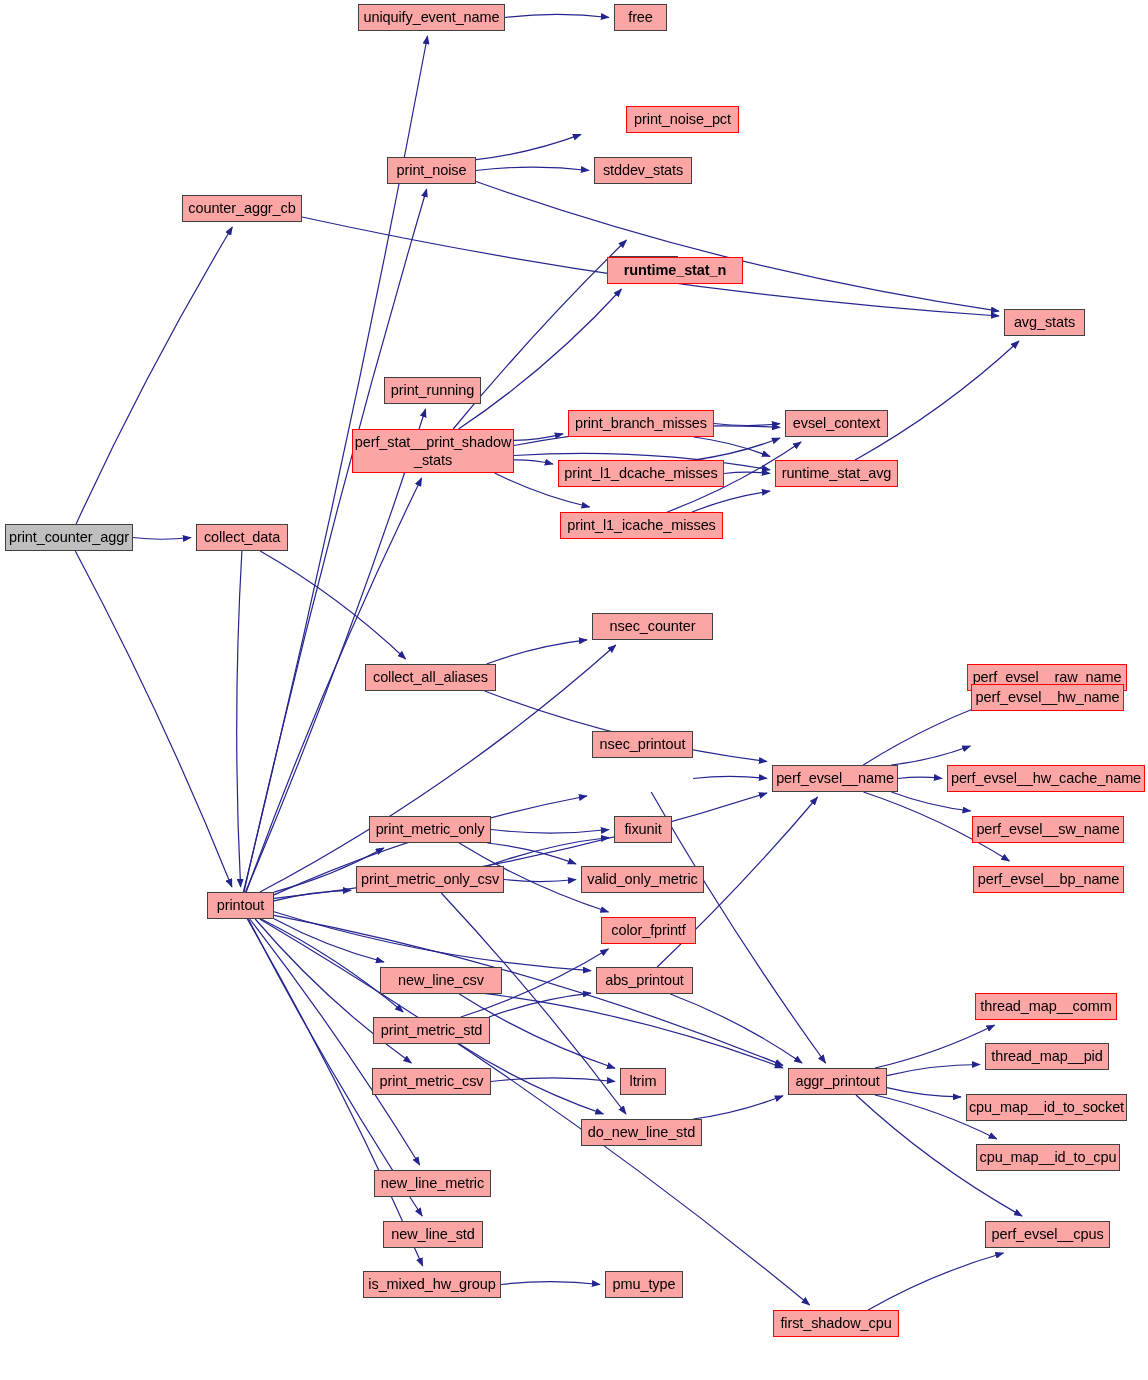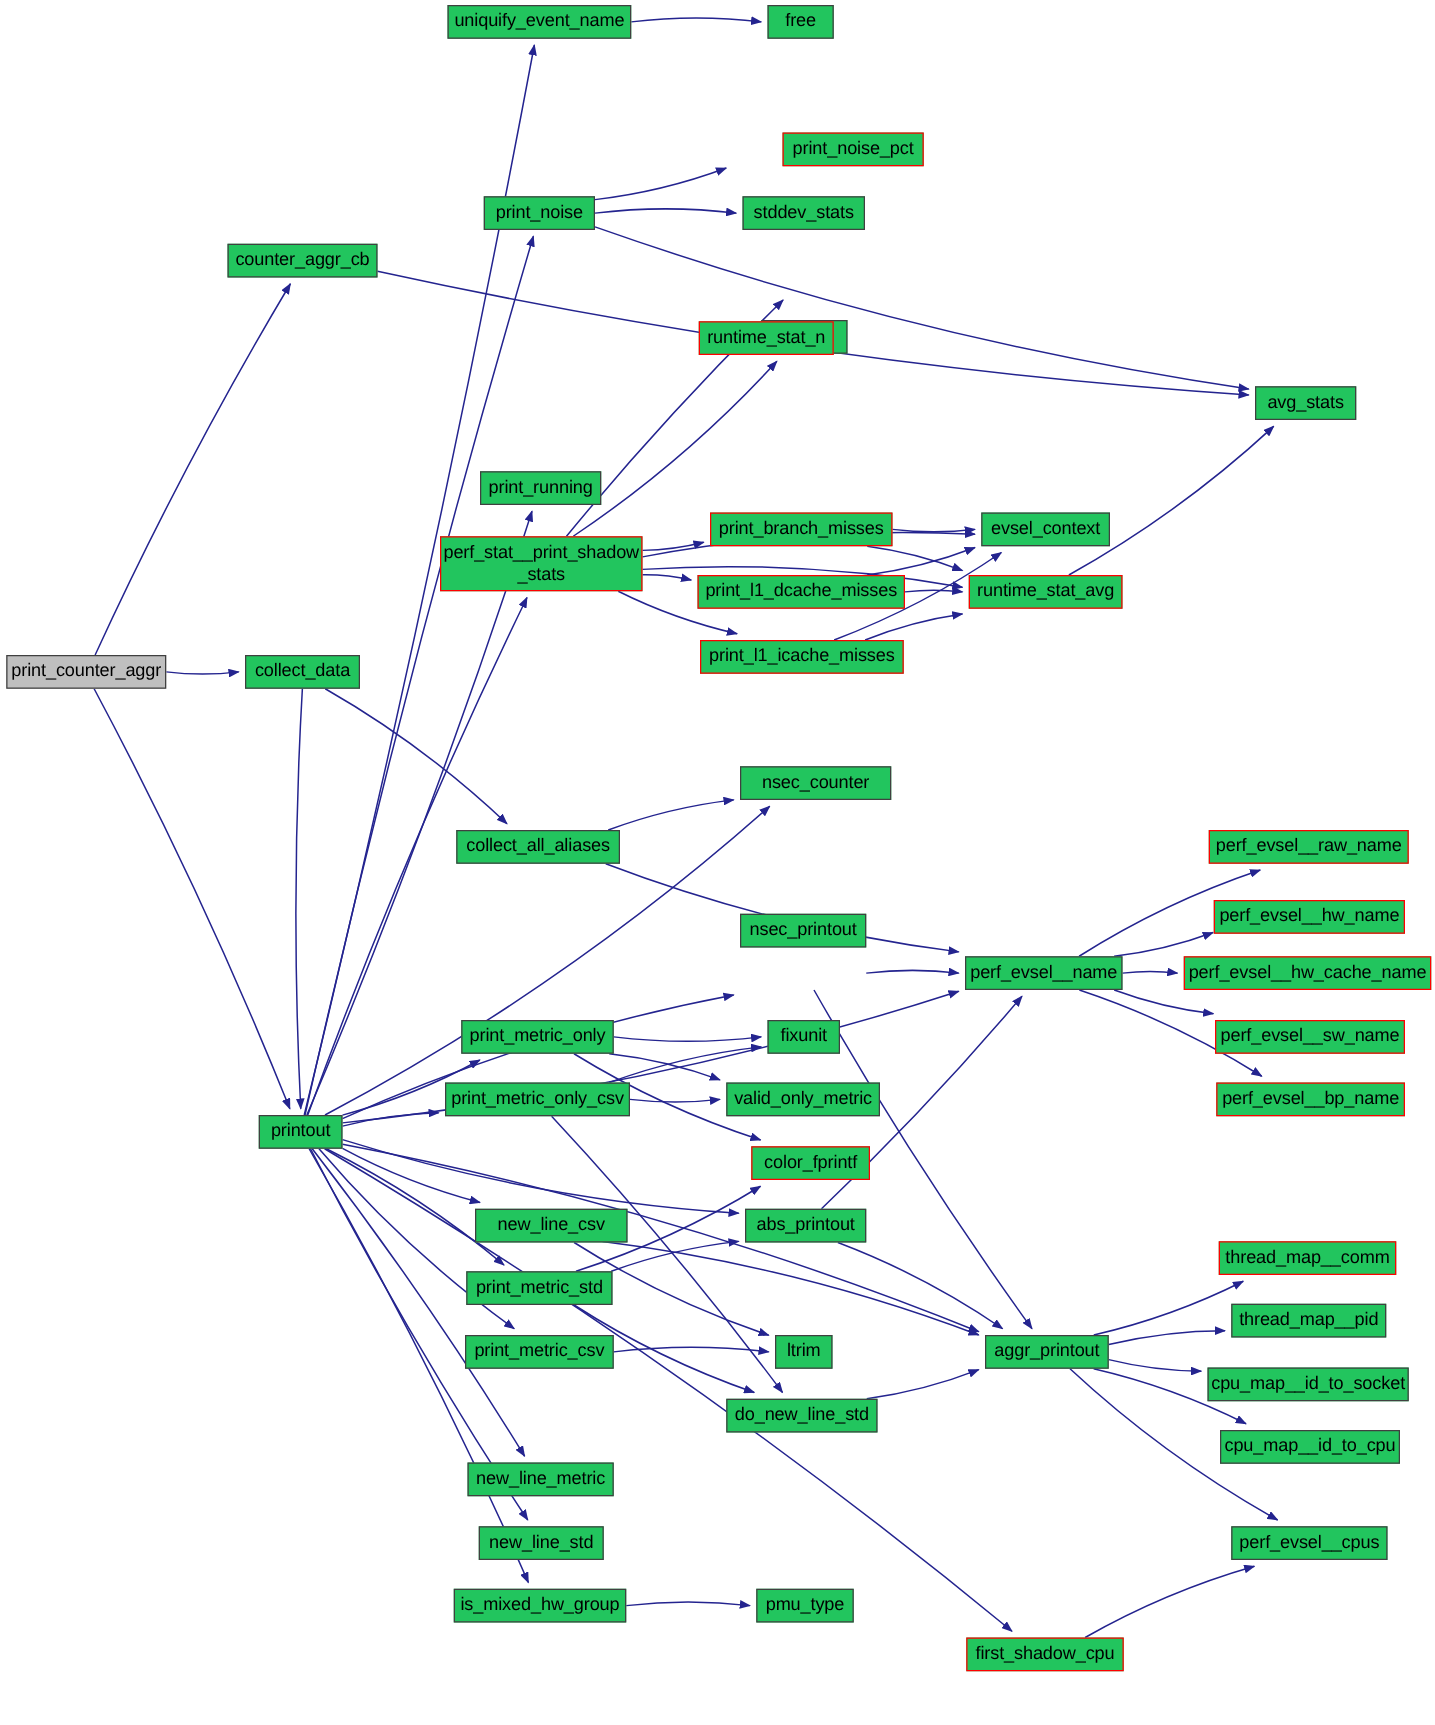--- a/index.html
+++ b/index.html
@@ -21,21 +21,21 @@
     left: 0;
     top: 0;
     width: 1148px;
     height: 1380px;
     pointer-events: none;
   }
   .gnode {
     position: absolute;
     box-sizing: border-box;
     border: 1px solid #404040;
-    background: #22c55e;
+    background: #fca5a5;
     color: #000000;
     font-size: 14.5px;
     line-height: 1.12;
     display: flex;
     align-items: center;
     justify-content: center;
     text-align: center;
     white-space: pre-line;
     letter-spacing: -0.1px;
     cursor: pointer;
@@ -140,34 +140,34 @@
   <div id="node-group">
       <div class="gnode current" style="left: 5px; top: 524px; width: 128px; height: 27px;">print_counter_aggr</div>
       <div class="gnode" style="left: 182px; top: 195px; width: 120px; height: 27px;">counter_aggr_cb</div>
       <div class="gnode" style="left: 196px; top: 524px; width: 92px; height: 27px;">collect_data</div>
       <div class="gnode" style="left: 358px; top: 4px; width: 147px; height: 27px;">uniquify_event_name</div>
       <div class="gnode" style="left: 614px; top: 4px; width: 53px; height: 27px;">free</div>
       <div class="gnode" style="left: 387px; top: 157px; width: 89px; height: 27px;">print_noise</div>
       <div class="gnode red" style="left: 586px; top: 106px; width: 113px; height: 27px; margin-left: 40px;">print_noise_pct</div>
       <div class="gnode" style="left: 594px; top: 157px; width: 98px; height: 27px;">stddev_stats</div>
       <div class="gnode" style="left: 609px; top: 208px; width: 69px; height: 27px; margin-top: 48px;">Util.avg</div>
-      <div class="gnode red" style="left: 559px; top: 257px; width: 108px; height: 27px;">runtime_stat_n</div>
+      <div class="gnode red" style="left: 607px; top: 257px; width: 136px; height: 27px; font-weight: bold;">runtime_stat_n</div>
       <div class="gnode" style="left: 1004px; top: 309px; width: 81px; height: 27px;">avg_stats</div>
       <div class="gnode" style="left: 384px; top: 377px; width: 97px; height: 27px;">print_running</div>
       <div class="gnode red multiline" style="left: 352px; top: 429px; width: 162px; height: 44px;">perf_stat__print_shadow
 _stats</div>
       <div class="gnode red" style="left: 568px; top: 410px; width: 146px; height: 27px;">print_branch_misses</div>
       <div class="gnode" style="left: 785px; top: 410px; width: 103px; height: 27px;">evsel_context</div>
       <div class="gnode red" style="left: 558px; top: 460px; width: 166px; height: 27px;">print_l1_dcache_misses</div>
       <div class="gnode red" style="left: 775px; top: 460px; width: 123px; height: 27px;">runtime_stat_avg</div>
       <div class="gnode red" style="left: 560px; top: 512px; width: 163px; height: 27px;">print_l1_icache_misses</div>
       <div class="gnode" style="left: 592px; top: 613px; width: 121px; height: 27px;">nsec_counter</div>
       <div class="gnode" style="left: 365px; top: 664px; width: 131px; height: 27px;">collect_all_aliases</div>
       <div class="gnode red" style="left: 967px; top: 664px; width: 160px; height: 27px;">perf_evsel__raw_name</div>
-      <div class="gnode red" style="left: 971px; top: 720px; width: 153px; height: 27px;">perf_evsel__hw_name</div>
+      <div class="gnode red" style="left: 971px; top: 684px; width: 153px; height: 27px;">perf_evsel__hw_name</div>
       <div class="gnode" style="left: 592px; top: 731px; width: 101px; height: 27px;">nsec_printout</div>
       <div class="gnode" style="left: 772px; top: 765px; width: 126px; height: 27px;">perf_evsel__name</div>
       <div class="gnode red" style="left: 947px; top: 765px; width: 198px; height: 27px;">perf_evsel__hw_cache_name</div>
       <div class="gnode" style="left: 369px; top: 816px; width: 122px; height: 27px;">print_metric_only</div>
       <div class="gnode" style="left: 614px; top: 816px; width: 58px; height: 27px;">fixunit</div>
       <div class="gnode red" style="left: 972px; top: 816px; width: 152px; height: 27px;">perf_evsel__sw_name</div>
       <div class="gnode" style="left: 356px; top: 866px; width: 148px; height: 27px;">print_metric_only_csv</div>
       <div class="gnode" style="left: 581px; top: 866px; width: 123px; height: 27px;">valid_only_metric</div>
       <div class="gnode red" style="left: 973px; top: 866px; width: 151px; height: 27px;">perf_evsel__bp_name</div>
       <div class="gnode" style="left: 207px; top: 892px; width: 67px; height: 27px;">printout</div>

